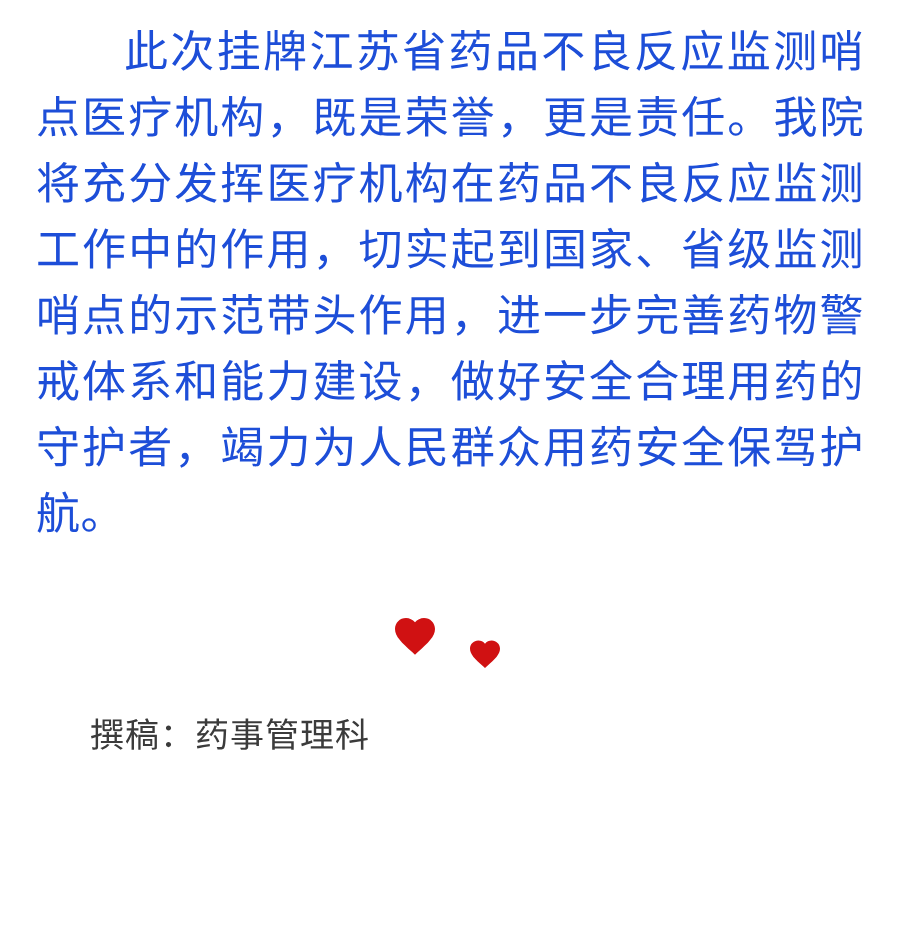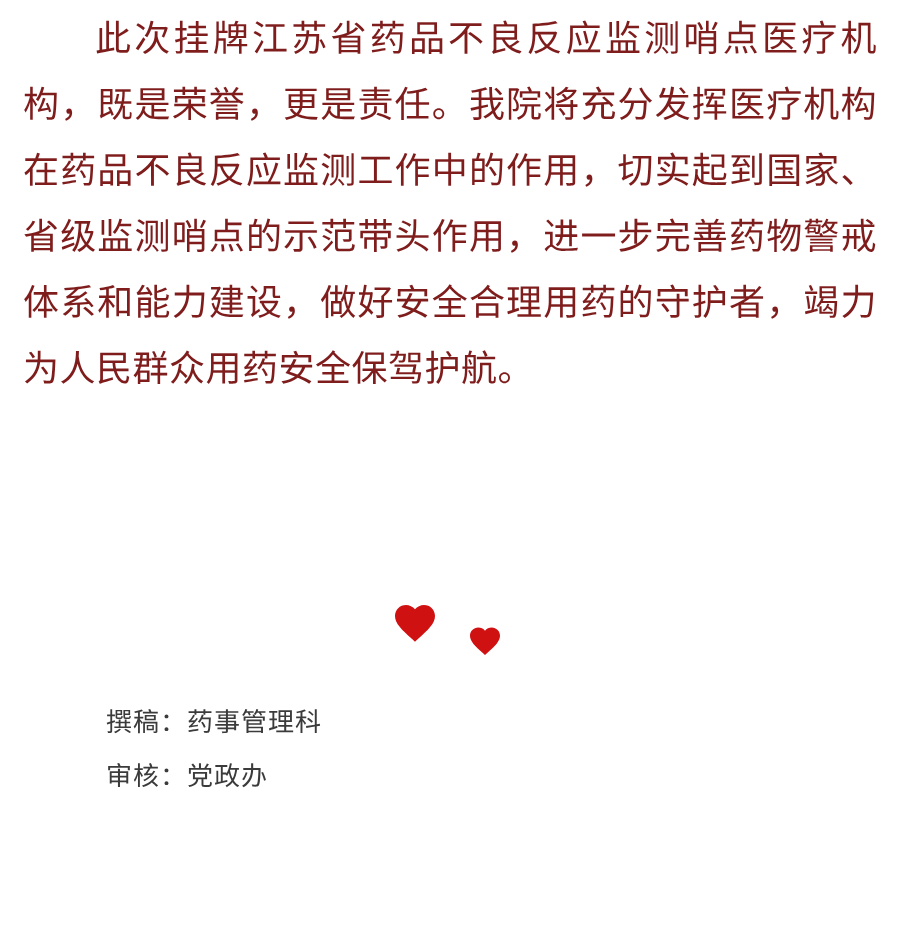--- a/index.html
+++ b/index.html
@@ -14,25 +14,25 @@
     overflow: hidden;
   }
   .page {
     position: relative;
     width: 900px;
     height: 927px;
     background: #ffffff;
     color: #3b3b3b;
   }
   .body-text {
-    margin: 0;
+    margin: 13px;
     padding: 6px 23px 0 23px;
-    font-size: 36px;
+    font-size: 44px;
     line-height: 66px;
-    color: #7f1d1d;
+    color: #1d4ed8;
     text-align: justify;
     text-justify: inter-ideograph;
     text-indent: 2em;
     letter-spacing: 0.5px;
     word-break: break-all;
   }
   .hearts {
     position: absolute;
     left: 0;
     top: 0;
@@ -53,25 +53,24 @@
   .heart-small {
     left: 467px;
     top: 623px;
     width: 36px;
     height: 36px;
   }
   .credits {
     position: absolute;
     left: 90px;
     top: 695px;
-    font-size: 26px;
+    font-size: 34px;
     line-height: 54px;
     color: #3b3b3b;
     letter-spacing: 1px;
-    margin-left: 16px;
   }
   .credit-line {
     white-space: nowrap;
   }
 </style>
 </head>
 <body>
 
 <div class="page">
 
@@ -81,16 +80,15 @@
     <svg class="heart heart-large" viewBox="0 0 24 24" aria-hidden="true">
       <path d="M12 21.35l-1.45-1.32C5.4 15.36 2 12.28 2 8.5 2 5.42 4.42 3 7.5 3c1.74 0 3.41.81 4.5 2.09C13.09 3.81 14.76 3 16.5 3 19.58 3 22 5.42 22 8.5c0 3.78-3.4 6.86-8.55 11.54L12 21.35z" fill="#d01112"></path>
     </svg>
     <svg class="heart heart-small" viewBox="0 0 24 24" aria-hidden="true">
       <path d="M12 21.35l-1.45-1.32C5.4 15.36 2 12.28 2 8.5 2 5.42 4.42 3 7.5 3c1.74 0 3.41.81 4.5 2.09C13.09 3.81 14.76 3 16.5 3 19.58 3 22 5.42 22 8.5c0 3.78-3.4 6.86-8.55 11.54L12 21.35z" fill="#d01112"></path>
     </svg>
   </div>
 
   <div class="credits">
     <div class="credit-line">撰稿：药事管理科</div>
-    <div class="credit-line">审核：党政办</div>
   </div>
 
 </div>
 
 </body></html>

